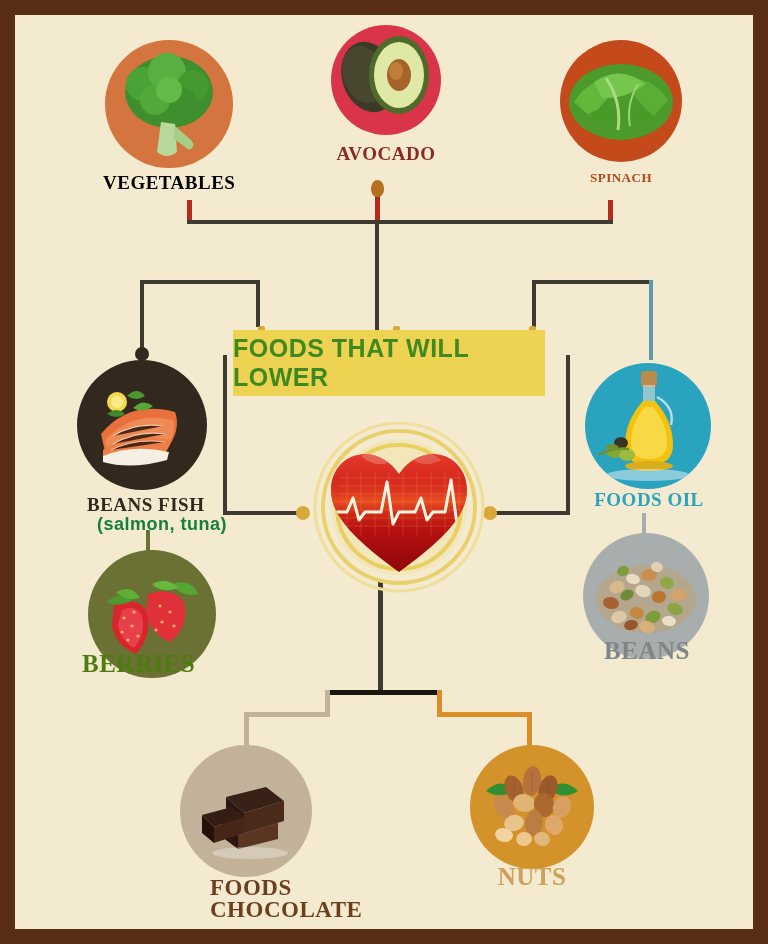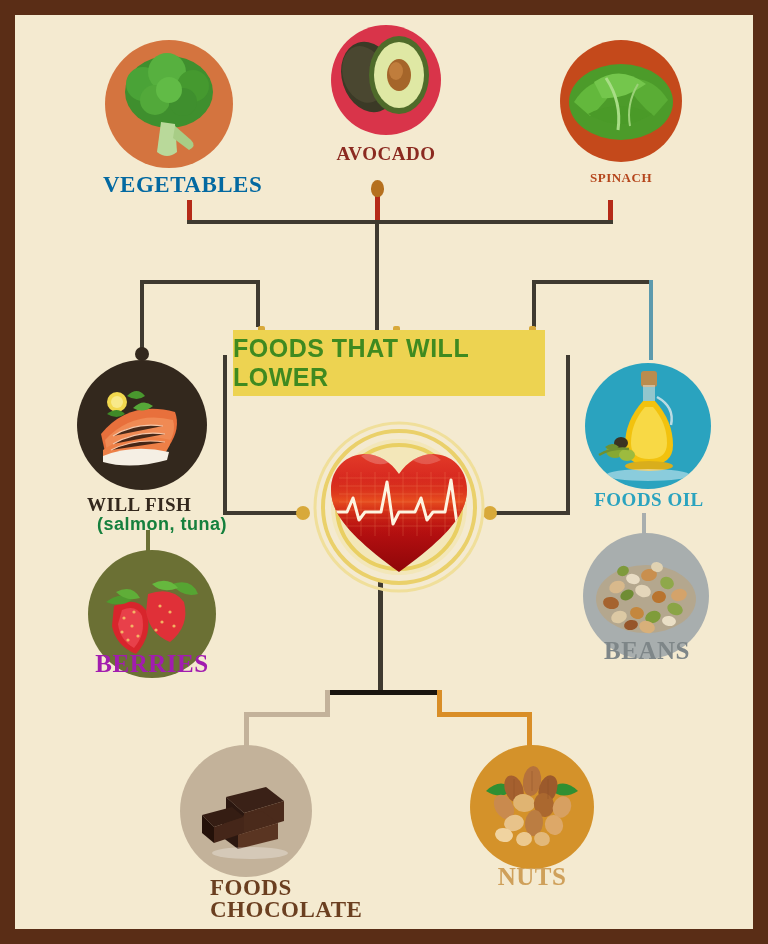--- a/index.html
+++ b/index.html
@@ -95,21 +95,21 @@
         <circle cx="38" cy="44" r="17" fill="#4aa337"></circle>
         <circle cx="62" cy="32" r="19" fill="#57b03f"></circle>
         <circle cx="88" cy="46" r="16" fill="#45992f"></circle>
         <circle cx="50" cy="60" r="15" fill="#52a93a"></circle>
         <circle cx="78" cy="62" r="14" fill="#3f8f2e"></circle>
         <circle cx="64" cy="50" r="13" fill="#61bb46"></circle>
         <path d="M56 82 L52 112 Q62 120 72 112 L70 84 Z" fill="#b9d99a"></path>
         <path d="M70 86 L86 100 Q92 106 84 110 L68 98 Z" fill="#a8cd86"></path>
       </svg>
     </div>
-    <div class="lbl" style="left:-2px;top:132px;width:132px;text-align:left;font-size:23px;color:#0369a1;">VEGETABLES</div>
+    <div class="lbl" style="left:-2px;top:132px;width:132px;text-align:left;font-size:19px;color:#000000;">VEGETABLES</div>
   </div>
 
   <div class="node" style="left:316px;top:10px;">
     <div class="circ" style="left:0;top:0;width:110px;height:110px;background:#d9344a;">
       <svg width="110" height="110" viewBox="0 0 110 110">
         <ellipse cx="38" cy="52" rx="27" ry="36" fill="#3b3a26" transform="rotate(-18 38 52)"></ellipse>
         <ellipse cx="34" cy="48" rx="21" ry="29" fill="#4a4730" transform="rotate(-18 38 52)"></ellipse>
         <ellipse cx="68" cy="50" rx="30" ry="39" fill="#4f6b2a"></ellipse>
         <ellipse cx="68" cy="50" rx="25" ry="33" fill="#dfe8a4"></ellipse>
         <ellipse cx="68" cy="50" rx="12" ry="16" fill="#a5652a"></ellipse>
@@ -146,21 +146,21 @@
             <path d="M36 84 Q60 70 88 74"></path>
             <path d="M34 90 Q58 78 88 82"></path>
         </g>
         <circle cx="40" cy="42" r="10" fill="#f2d84e"></circle>
         <circle cx="40" cy="42" r="6" fill="#f8e98a"></circle>
         <path d="M50 36 Q60 26 68 36 Q60 42 50 36 Z" fill="#49972e"></path>
         <path d="M56 48 Q66 38 76 46 Q66 54 56 48 Z" fill="#56a838"></path>
         <path d="M30 54 Q40 46 48 54 Q40 60 30 54 Z" fill="#3f8a28"></path>
       </svg>
     </div>
-    <div class="lbl" style="left:10px;top:134px;font-size:19px;color:#33281d;">WILL FISH</div>
+    <div class="lbl" style="left:10px;top:134px;font-size:19px;color:#33281d;">BEANS FISH</div>
     <div class="lbl" style="left:20px;top:154px;font-size:18px;color:#15803d;font-family:'Liberation Sans',sans-serif;">(salmon, tuna)</div>
   </div>
 
   <div class="node" style="left:73px;top:535px;">
     <div class="circ" style="left:0;top:0;width:128px;height:128px;background:#6b7034;">
       <svg width="128" height="128" viewBox="0 0 128 128">
         <path d="M26 56 Q48 46 58 60 Q66 84 48 104 Q28 96 24 76 Z" fill="#d8252c"></path>
         <path d="M60 44 Q84 36 96 52 Q102 76 82 92 Q62 84 58 62 Z" fill="#e03038"></path>
         <path d="M34 60 Q48 54 54 66 Q58 84 46 98 Q32 90 30 74 Z" fill="#e8404a"></path>
         <g fill="#f5c96a" opacity=".85">
@@ -175,21 +175,21 @@
             <circle cx="74" cy="72" r="1.6"></circle>
           <circle cx="86" cy="76" r="1.6"></circle>
             <circle cx="68" cy="80" r="1.6"></circle>
         </g>
         <path d="M18 52 Q34 40 44 50 Q32 58 18 52 Z" fill="#4f9a2e"></path>
         <path d="M28 42 Q44 34 52 48 Q38 52 28 42 Z" fill="#5fae38"></path>
         <path d="M84 34 Q104 28 110 44 Q94 48 84 34 Z" fill="#56a432"></path>
         <path d="M64 34 Q80 26 90 38 Q74 44 64 34 Z" fill="#66b83e"></path>
       </svg>
     </div>
-    <div class="lbl" style="left:-6px;top:100px;width:140px;text-align:center;font-size:25px;color:#a21caf;">BERRIES</div>
+    <div class="lbl" style="left:-6px;top:100px;width:140px;font-size:25px;color:#4d7c0f;">BERRIES</div>
   </div>
 
   <div class="node" style="left:570px;top:348px;">
     <div class="circ" style="left:0;top:0;width:126px;height:126px;background:#2aa3bf;">
       <svg width="126" height="126" viewBox="0 0 126 126">
         <rect x="56" y="8" width="16" height="16" rx="3" fill="#b98c4e"></rect>
         <rect x="58" y="22" width="12" height="18" fill="#e8e4d8" opacity=".55"></rect>
         <path d="M58 38 Q40 58 40 82 Q40 102 64 102 Q88 102 88 82 Q88 58 70 38 Z" fill="#f2c20e"></path>
         <path d="M60 44 Q46 60 46 80 Q46 96 64 96 Q82 96 82 80 Q82 60 68 44 Z" fill="#f8d945"></path>
         <path d="M72 34 Q90 44 86 62" stroke="#dfe9ec" stroke-width="2.5" fill="none" opacity=".8"></path>

